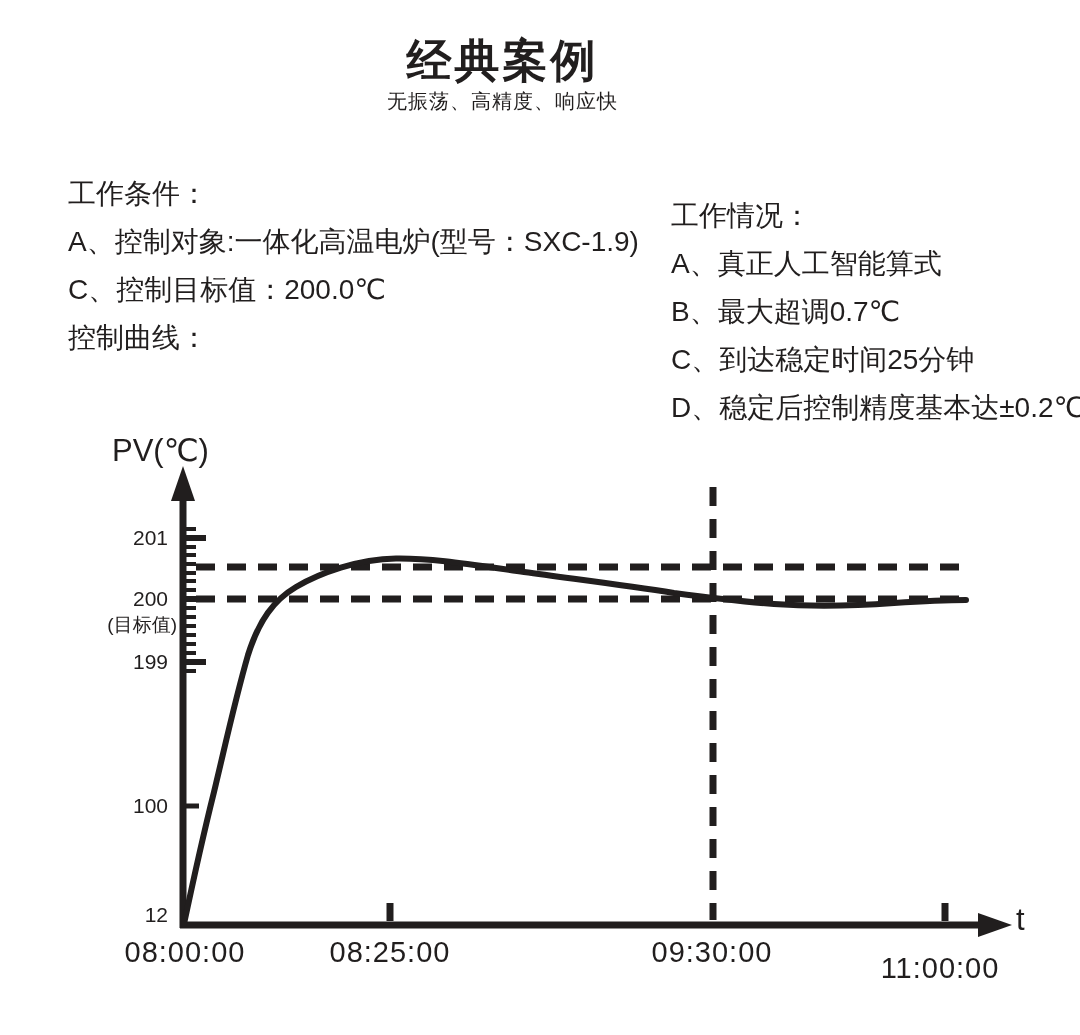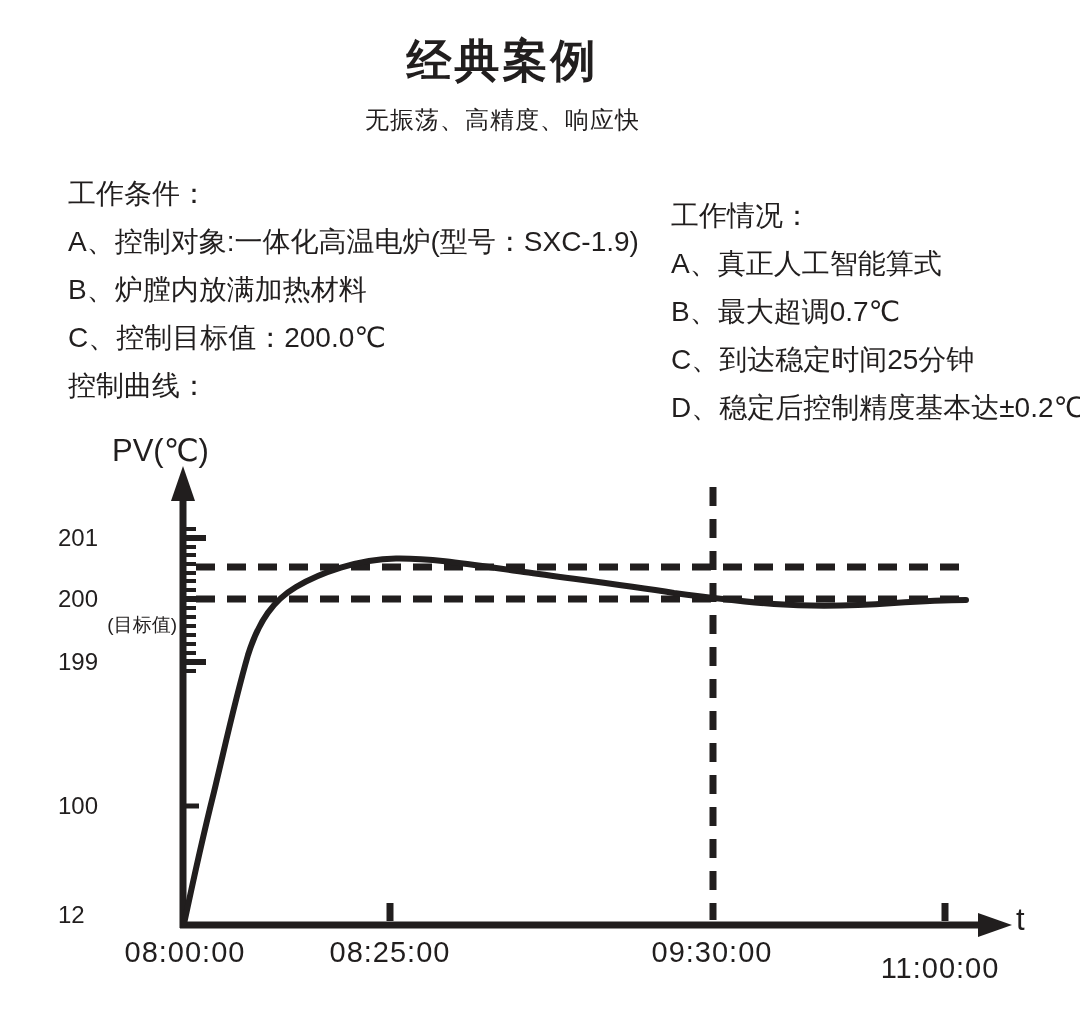--- a/index.html
+++ b/index.html
@@ -4,46 +4,45 @@
 <style>
   html,body{margin:0;padding:0;}
   body{
     width:1080px;height:1035px;position:relative;overflow:hidden;
     background:#ffffff;color:#211e1e;
     font-family:"Liberation Sans","DejaVu Sans",sans-serif;
   }
   .abs{position:absolute;}
   .header{left:0;top:34px;width:1005px;text-align:center;}
   .title{font-size:45px;font-weight:bold;letter-spacing:3px;line-height:54px;}
-  .subtitle{font-size:24px;margin-top:16px;letter-spacing:1px;}
+  .subtitle{font-size:20px;letter-spacing:1px;}
   .textcol{font-size:28px;line-height:48px;white-space:nowrap;}
   .textcol .line{height:48px;}
   #cond-block{left:68px;top:170px;}
   #status-block{left:671px;top:192px;}
   svg{position:absolute;left:0;top:0;}
-  .ylab{position:absolute;left:58px;width:110px;
-        font-size:24px;line-height:37px;}
+  .ylab{position:absolute;left:58px;width:110px;text-align:right;
+        font-size:21px;line-height:37px;}
   .target-note{position:absolute;left:60px;width:117px;text-align:right;
         font-size:19px;line-height:24px;}
   .xlab{position:absolute;width:150px;text-align:center;
         font-size:29px;letter-spacing:1px;top:936px;}
   .axis-title{position:absolute;font-size:31px;}
 </style>
 </head>
 <body>
 
 <div class="abs header">
   <div class="title">经典案例</div>
   <div class="subtitle">无振荡、高精度、响应快</div>
 </div>
 
 <div class="abs textcol" id="cond-block">
   <div class="line">工作条件：</div>
   <div class="line">A、控制对象:一体化高温电炉(型号：SXC-1.9)</div>
-  <div class="line">B、炉膛内放满加热材料</div>
   <div class="line">C、控制目标值：200.0℃</div>
   <div class="line">控制曲线：</div>
 </div>
 
 <div class="abs textcol" id="status-block">
   <div class="line">工作情况：</div>
   <div class="line">A、真正人工智能算式</div>
   <div class="line">B、最大超调0.7℃</div>
   <div class="line">C、到达稳定时间25分钟</div>
   <div class="line">D、稳定后控制精度基本达±0.2℃</div>

